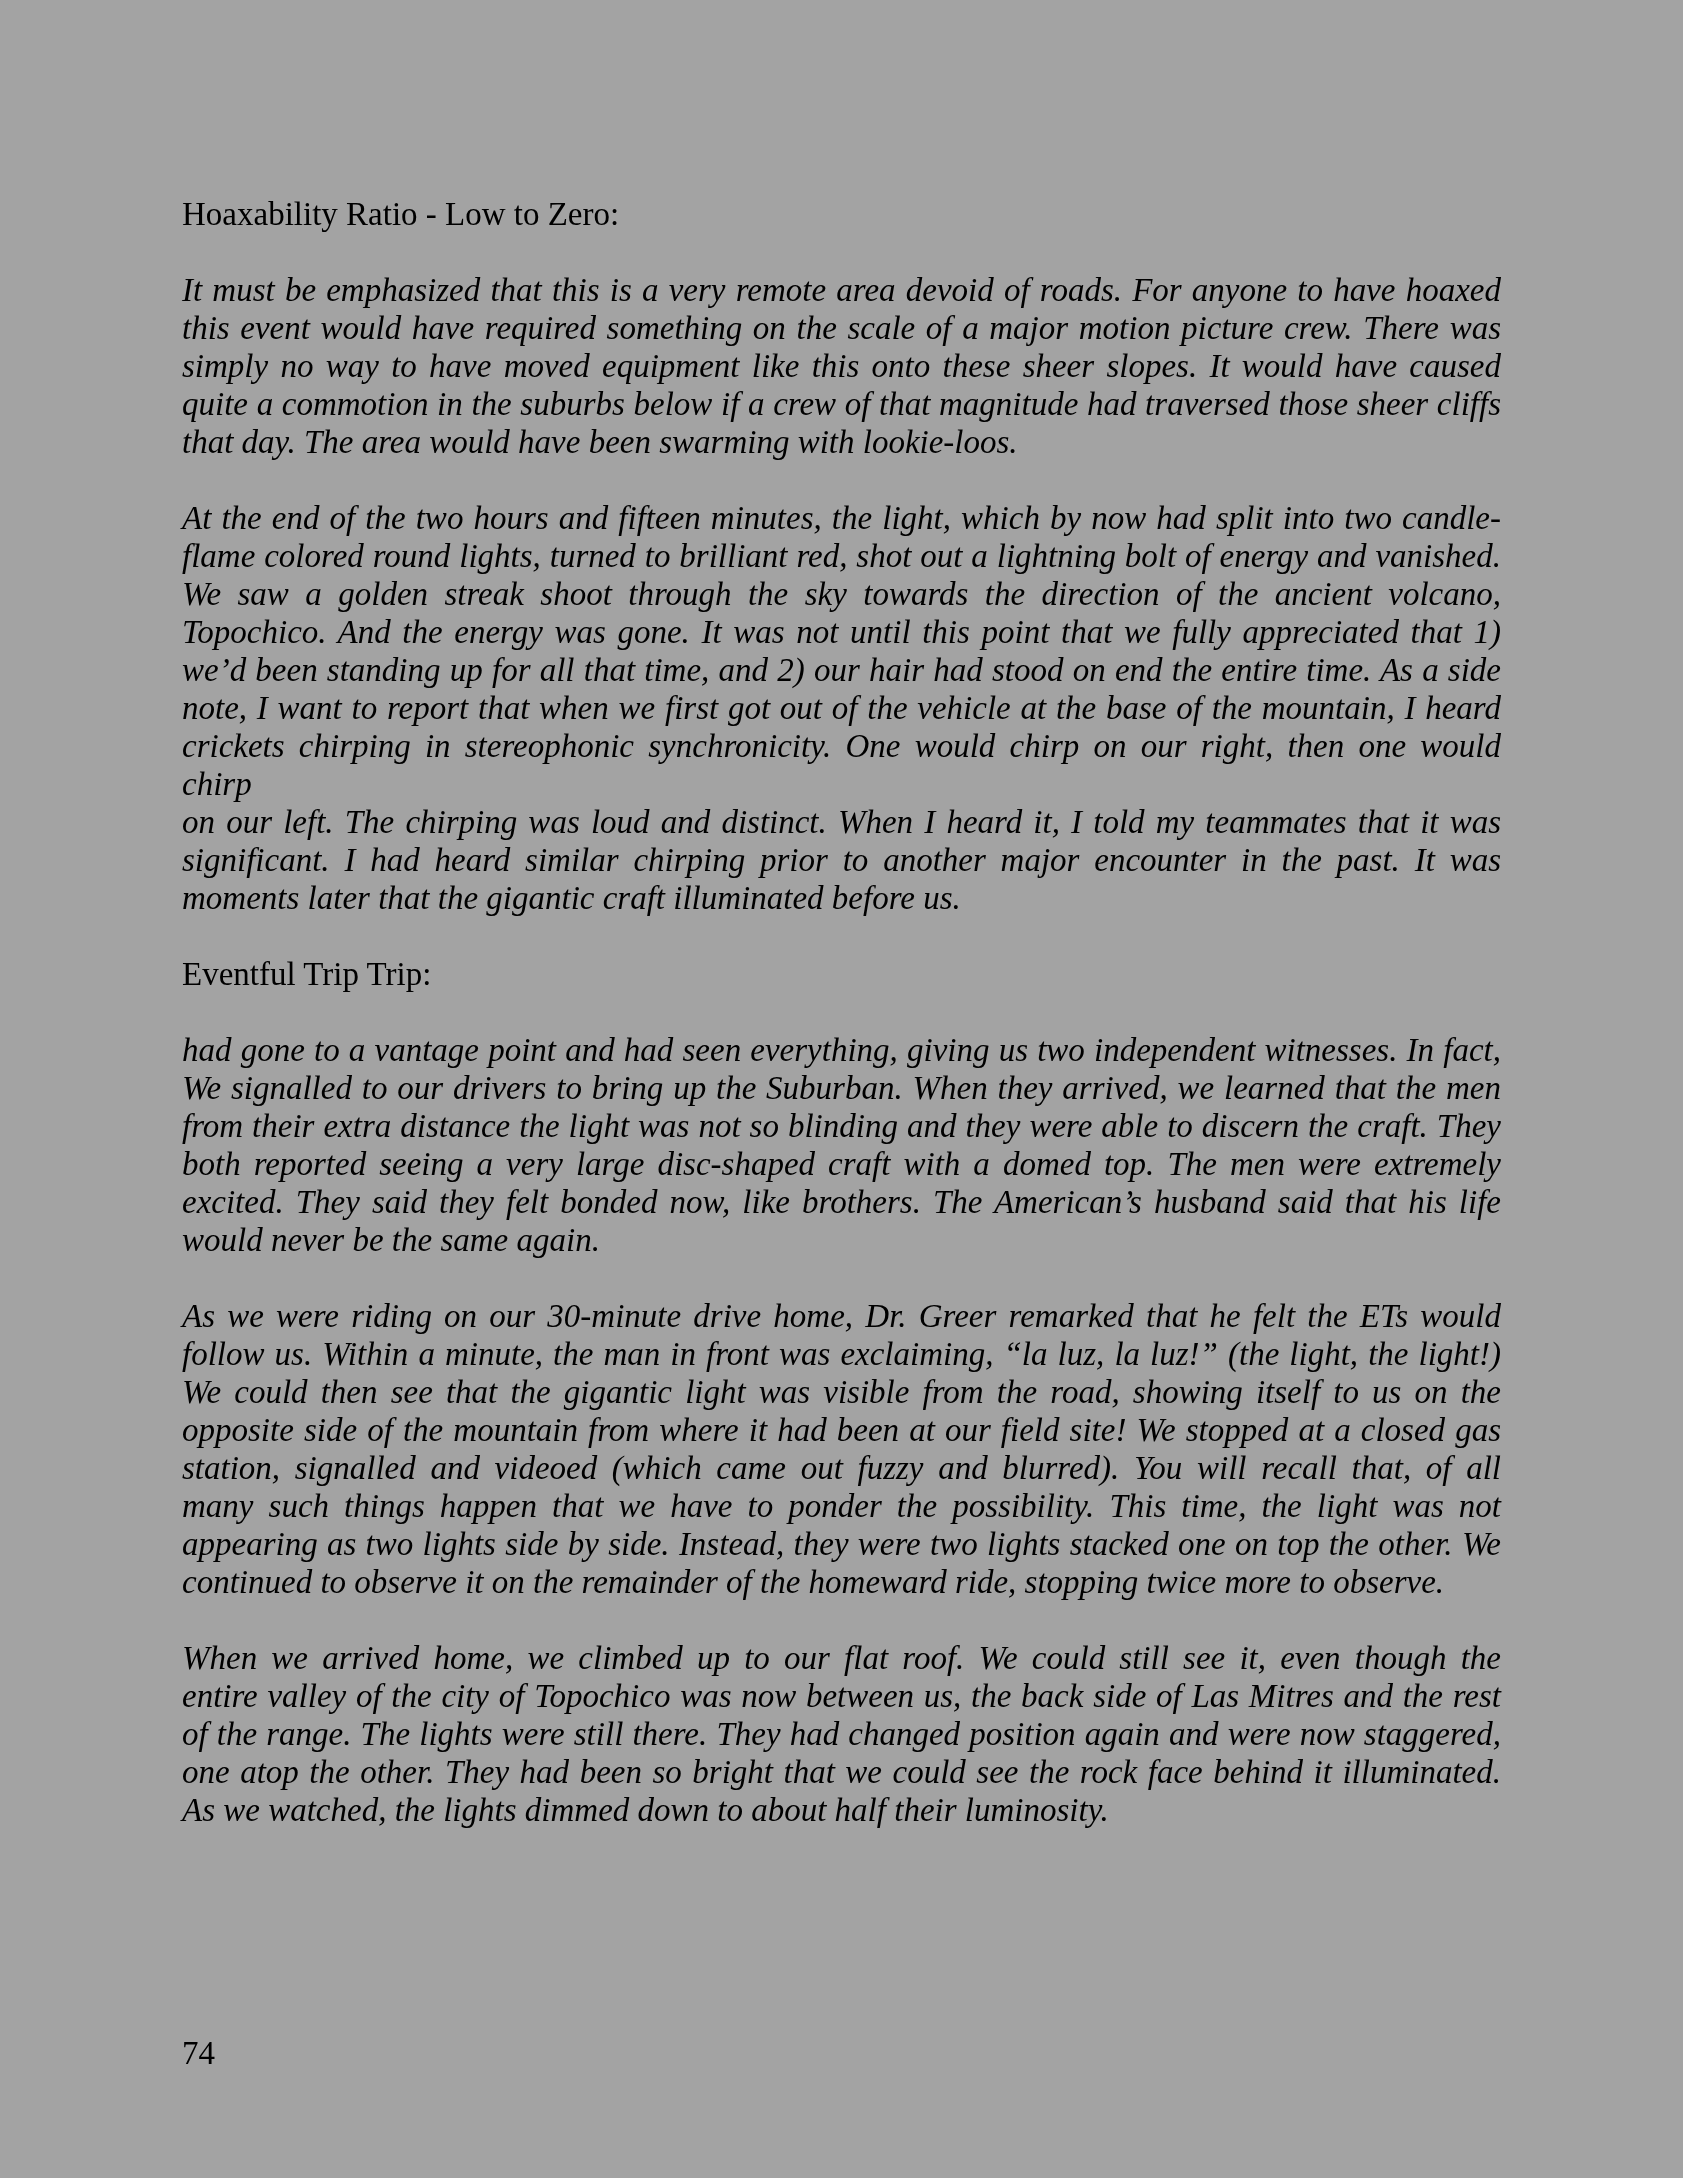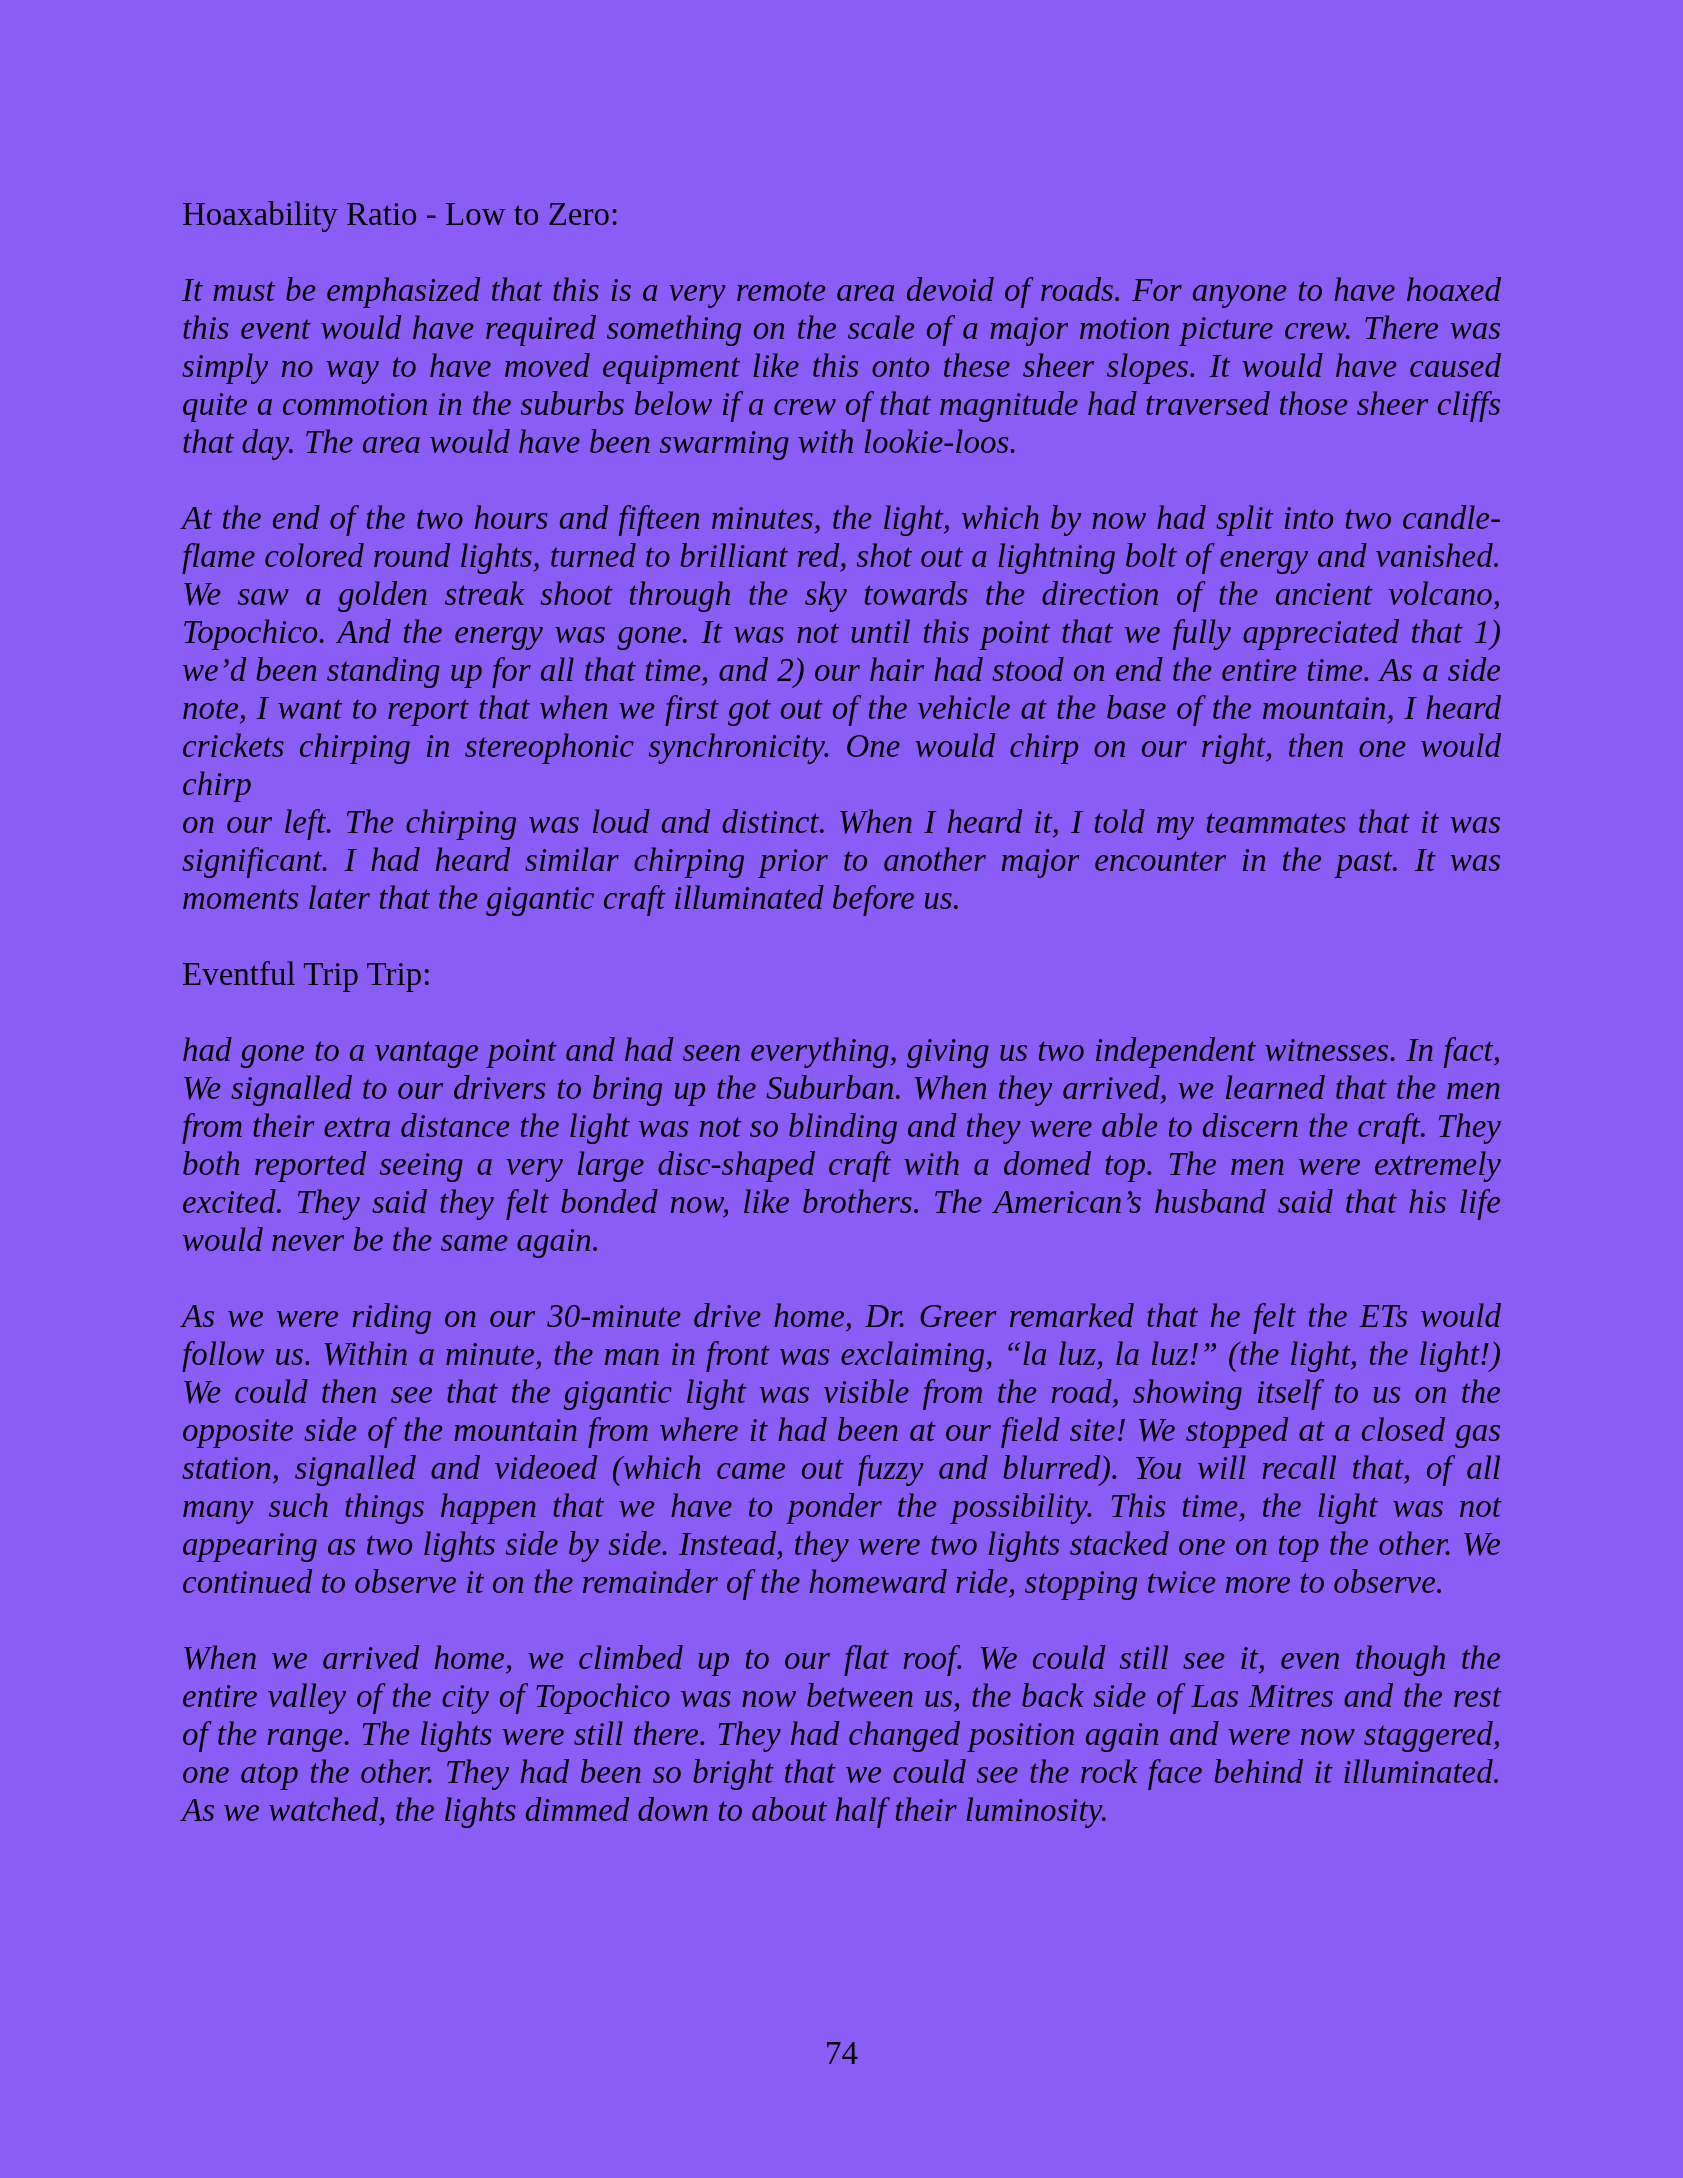--- a/index.html
+++ b/index.html
@@ -11,21 +11,21 @@
     position: relative;
     width: 1683px;
     height: 2178px;
     font-family: "Liberation Serif", "DejaVu Serif", serif;
     color: #000000;
     overflow: hidden;
   }
   .page {
     position: absolute;
     inset: 0;
-    background: #8b5cf6;
+    background: #a3a3a3;
   }
   .content {
     position: absolute;
     left: 182px;
     top: 195px;
     width: 1319px;
   }
   .block {
     margin: 0 0 38px 0;
   }
@@ -42,21 +42,20 @@
     font-style: italic;
   }
   .line.last {
     text-align-last: left;
   }
   .page-footer {
     position: absolute;
     left: 182px;
     top: 2034px;
     width: 1319px;
-    text-align: center;
     font-size: 33px;
     line-height: 38px;
   }
 </style>
 </head>
 <body>
 
 <div class="page">
   <main class="content" id="doc-content">
       <div class="block">

